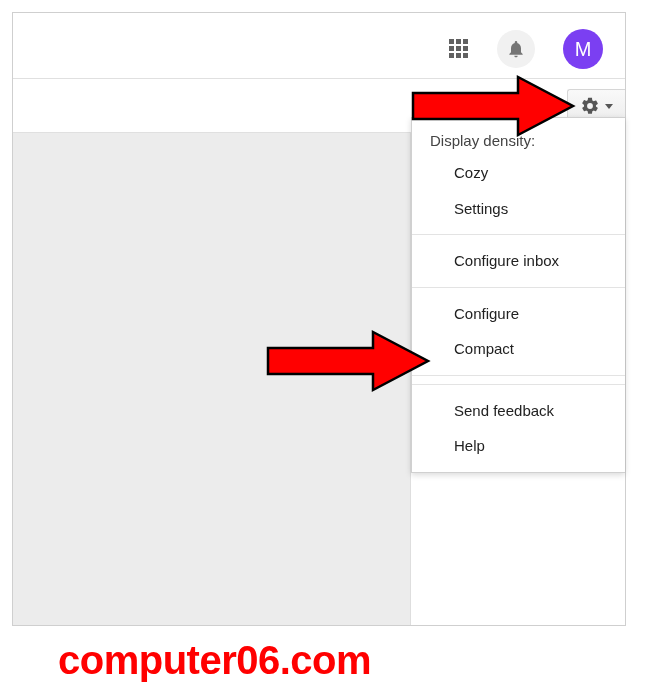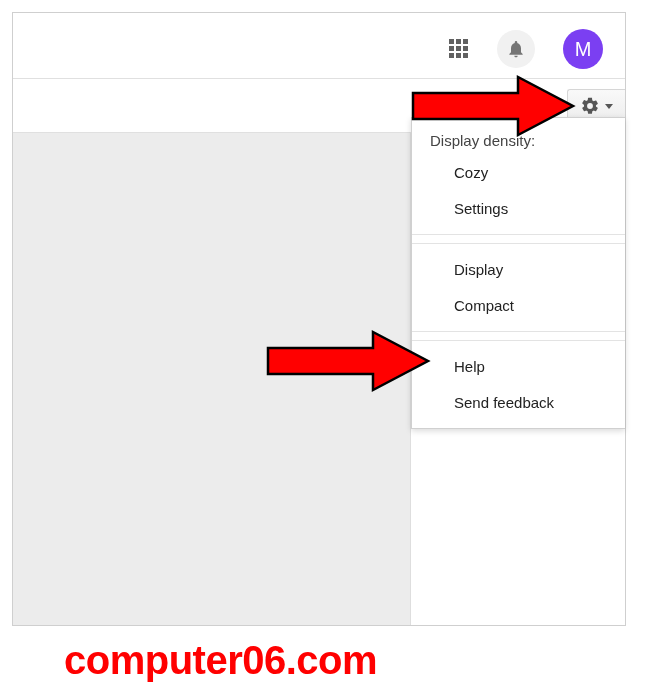--- a/index.html
+++ b/index.html
@@ -132,21 +132,21 @@
       border-bottom: 2px solid #222;
       transform: rotate(-45deg);
     }
     .menu-sep {
       height: 1px;
       background: #e3e3e3;
       margin: 8px 0;
     }
     .watermark {
       position: absolute;
-      left: 64px;
+      left: 58px;
       top: 638px;
       font-size: 40px;
       font-weight: 700;
       color: #ff0000;
       font-family: Verdana, Arial, sans-serif;
       letter-spacing: -0.5px;
     }
     .arrow {
       position: absolute;
       pointer-events: none;
@@ -191,27 +191,28 @@
     </div>
   </div>
 
   <div class="content-bg"></div>
 
   <div class="menu">
     <div class="menu-header">Display density:</div>
     <div class="menu-item">Cozy</div>
     <div class="menu-item">Settings</div>
     <div class="menu-sep"></div>
-    <div class="menu-sep"></div>
-    <div class="menu-item">Display</div>
+    <div class="menu-item">Configure inbox</div>
+    <div class="menu-sep"></div>
+    <div class="menu-item">Configure</div>
     <div class="menu-item">Compact</div>
     <div class="menu-sep"></div>
     <div class="menu-sep"></div>
+    <div class="menu-item">Send feedback</div>
     <div class="menu-item">Help</div>
-    <div class="menu-item">Send feedback</div>
   </div>
 
   <div class="arrow" style="left:395px; top:58px;">
     <svg width="170" height="70" viewBox="0 0 170 70">
       <g fill="#ff0000" stroke="#000" stroke-width="2.5">
         <path d="M 5 22 L 110 22 L 110 6 L 165 35 L 110 64 L 110 48 L 5 48 Z"></path>
       </g>
     </svg>
   </div>
 

